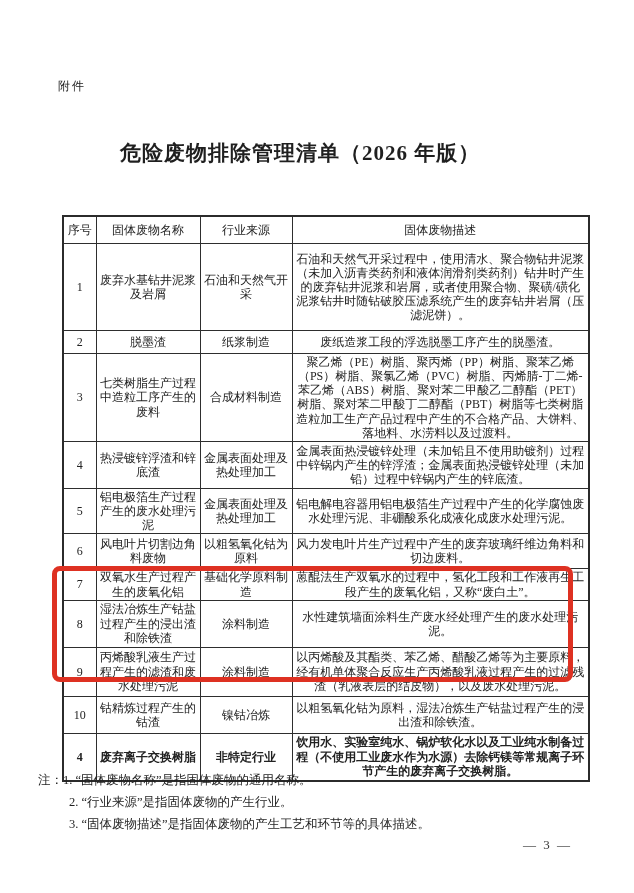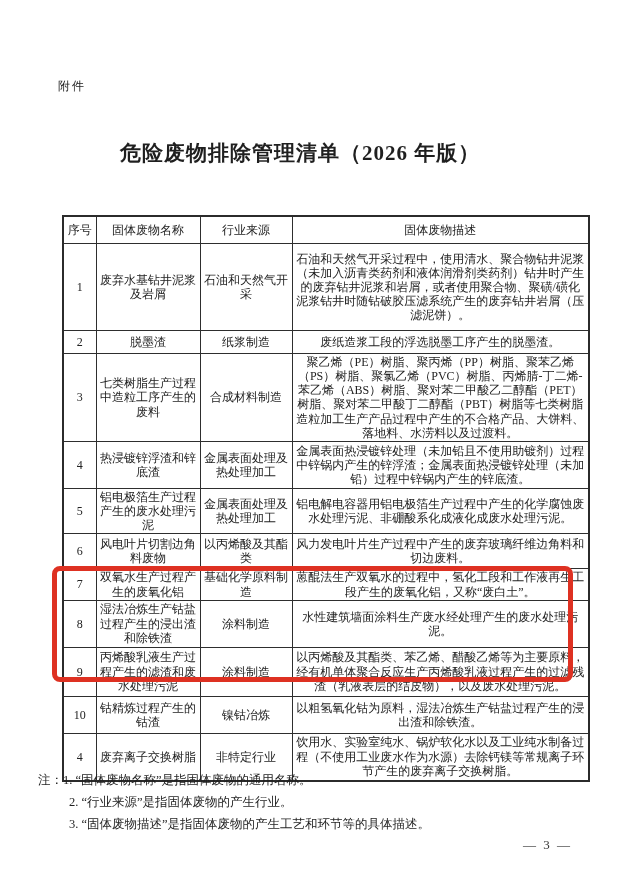--- a/index.html
+++ b/index.html
@@ -71,21 +71,21 @@
   tbody tr:nth-child(1)  td { height: 84px; }
   tbody tr:nth-child(2)  td { height: 20px; }
   tbody tr:nth-child(3)  td { height: 80px; }
   tbody tr:nth-child(4)  td { height: 44px; }
   tbody tr:nth-child(5)  td { height: 34px; }
   tbody tr:nth-child(6)  td { height: 32px; }
   tbody tr:nth-child(7)  td { height: 28px; }
   tbody tr:nth-child(8)  td { height: 44px; }
   tbody tr:nth-child(9)  td { height: 46px; }
   tbody tr:nth-child(10) td { height: 34px; }
-  tbody tr:nth-child(11) td { height: 44px; }
+  tbody tr:nth-child(11) td { height: 44px; font-weight: bold; }
   .highlight-box {
     position: absolute;
     left: 52px;
     top: 566px;
     width: 521px;
     height: 116px;
     box-sizing: border-box;
     border: 5px solid #de3122;
     border-radius: 8px;
     pointer-events: none;
@@ -159,21 +159,21 @@
       </tr>
       <tr>
         <td class="cell-no">5</td>
         <td class="cell-name">铝电极箔生产过程产生的废水处理污泥</td>
         <td class="cell-source">金属表面处理及热处理加工</td>
         <td class="cell-desc">铝电解电容器用铝电极箔生产过程中产生的化学腐蚀废水处理污泥、非硼酸系化成液化成废水处理污泥。</td>
       </tr>
       <tr>
         <td class="cell-no">6</td>
         <td class="cell-name">风电叶片切割边角料废物</td>
-        <td class="cell-source">以丙烯酸及其酯类</td>
+        <td class="cell-source">以粗氢氧化钴为原料</td>
         <td class="cell-desc">风力发电叶片生产过程中产生的废弃玻璃纤维边角料和切边废料。</td>
       </tr>
       <tr>
         <td class="cell-no">7</td>
         <td class="cell-name">双氧水生产过程产生的废氧化铝</td>
         <td class="cell-source">基础化学原料制造</td>
         <td class="cell-desc">蒽醌法生产双氧水的过程中，氢化工段和工作液再生工段产生的废氧化铝，又称“废白土”。</td>
       </tr>
       <tr>
         <td class="cell-no">8</td>

